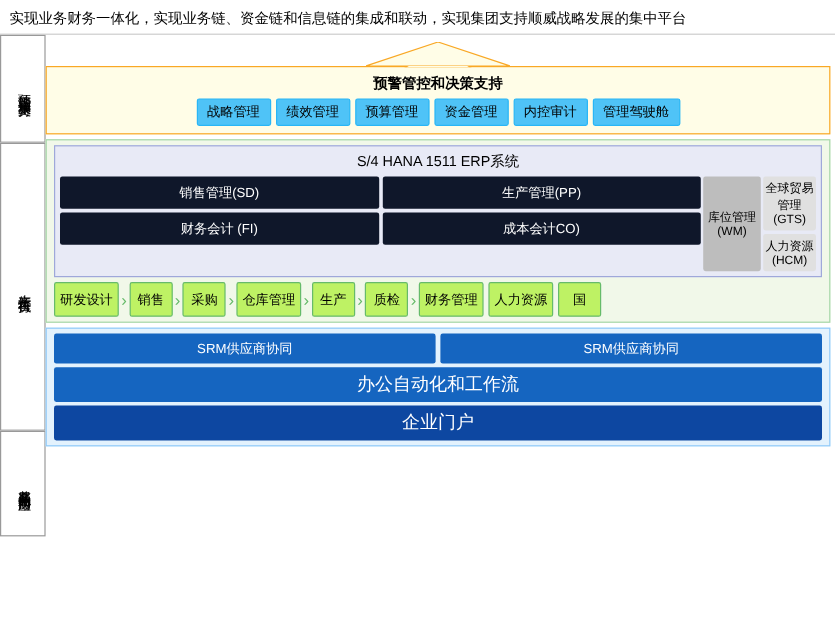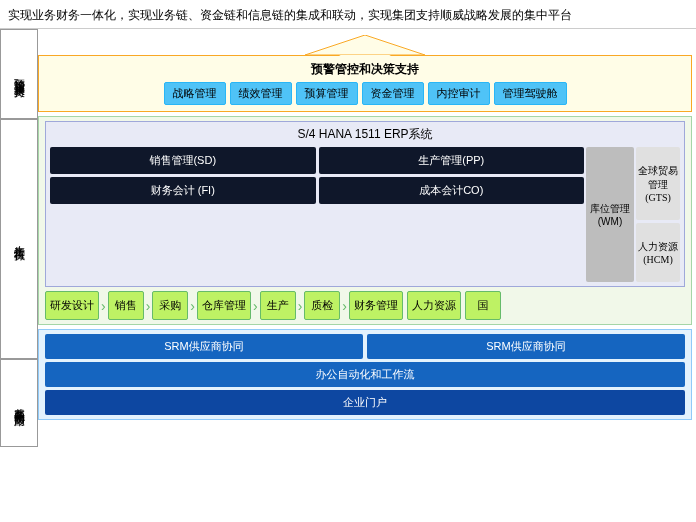--- a/index.html
+++ b/index.html
@@ -163,28 +163,27 @@
       display: flex;
       flex-direction: column;
       gap: 3px;
       width: 44px;
       flex-shrink: 0;
     }
     .erp-far-cell {
       background: #e0e0e0;
       color: #000;
       text-align: center;
-      padding: 17px 2px;
+      padding: 3px 2px;
       font-size: 10px;
       border-radius: 2px;
       flex: 1;
       display: flex;
       align-items: center;
       justify-content: center;
-      font-family: Liberation Serif, serif;
     }
 
     
     .process-flow {
       display: flex;
       flex-direction: row;
       align-items: center;
       gap: 2px;
       margin-top: 4px;
       flex-wrap: nowrap;
@@ -226,21 +225,21 @@
       text-align: center;
       padding: 5px 4px;
       font-size: 11px;
       border-radius: 2px;
     }
     .shared-cell-full {
       background: #1565c0;
       color: #fff;
       text-align: center;
       padding: 5px 4px;
-      font-size: 11px;
+      font-size: 15px;
       border-radius: 2px;
       width: 100%;
     }
     .shared-cell-portal {
       background: #0d47a1;
     }
 
     
     .alert-with-roof {
       background: #fffde7;

